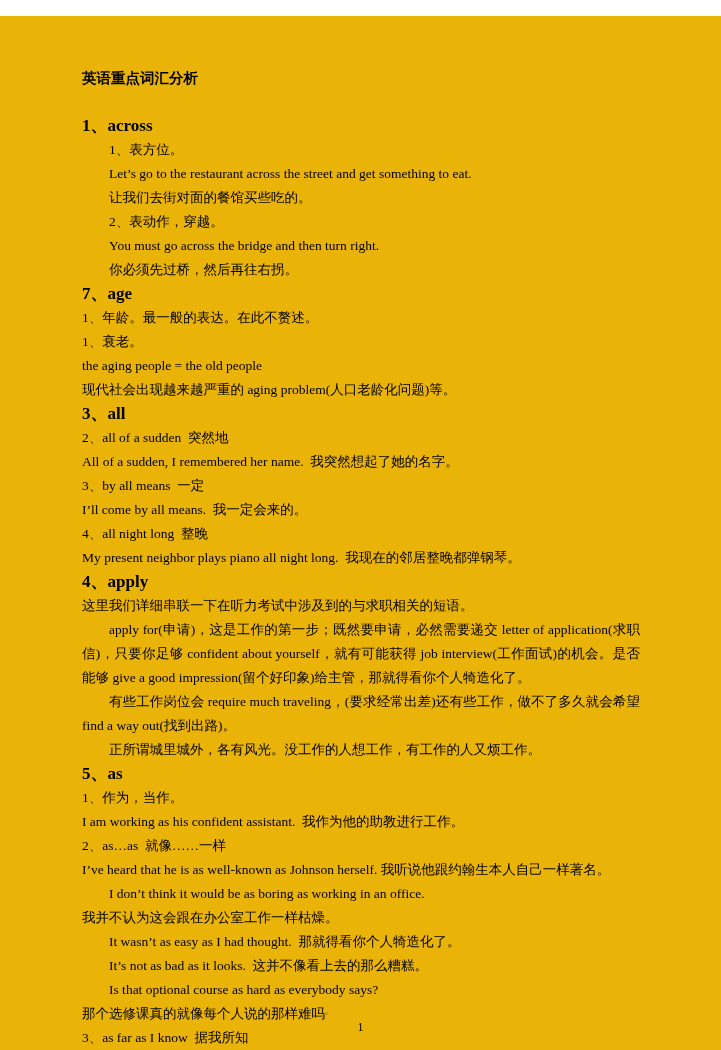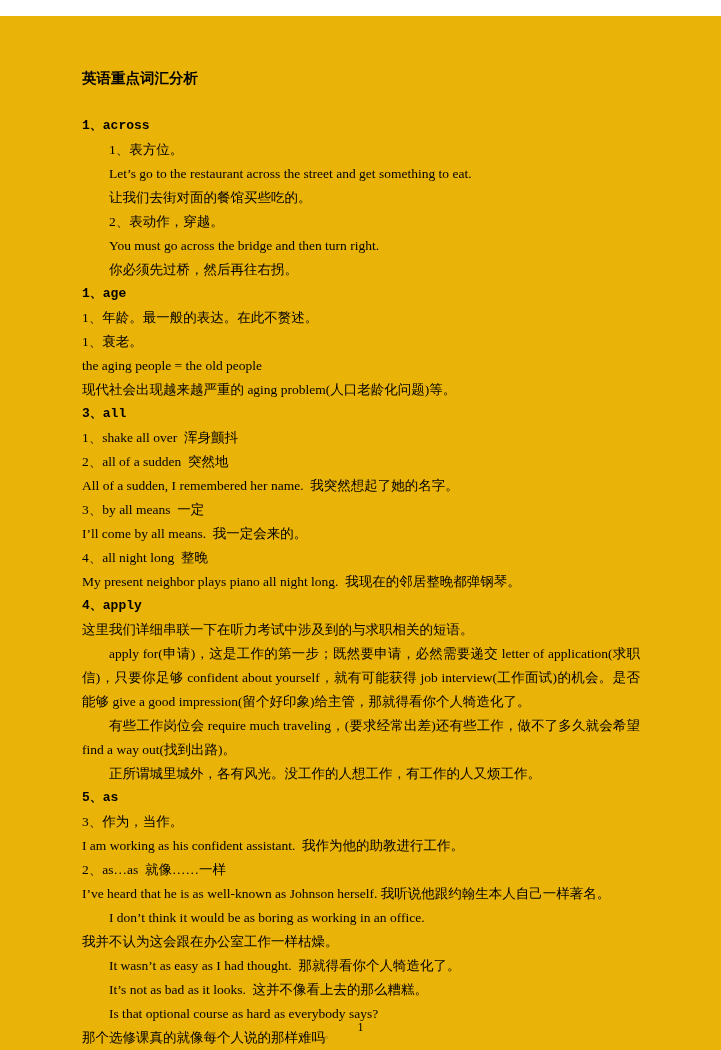--- a/index.html
+++ b/index.html
@@ -39,22 +39,21 @@
   .ln {
     font-size: 13.5px;
     line-height: 24px;
     margin: 0;
     white-space: pre-wrap;
     word-break: break-word;
   }
   
   .ln.head {
     font-weight: bold;
-    font-size: 13px;
-    font-family: Liberation Mono, monospace;
+    font-size: 17px;
   }
   
   .ln.indent {
     padding-left: 27px;
   }
   
   .para {
     font-size: 13.5px;
     line-height: 24px;
     margin: 0;
@@ -96,46 +95,45 @@
         <div class="entry">
           <div class="ln head">1、across</div>
           <div class="ln indent"><span>1、表方位。</span></div>
           <div class="ln indent"><span>Let’s go to the restaurant across the street and get something to eat.</span></div>
           <div class="ln indent"><span>让我们去街对面的餐馆买些吃的。</span></div>
           <div class="ln indent"><span>2、表动作，穿越。</span></div>
           <div class="ln indent"><span>You must go across the bridge and then turn right.</span></div>
           <div class="ln indent"><span>你必须先过桥，然后再往右拐。</span></div>
         </div>
         <div class="entry">
-          <div class="ln head">1、age</div>
+          <div class="ln head">7、age</div>
           <div class="ln"><span>1、年龄。最一般的表达。在此不赘述。</span></div>
           <div class="ln"><span>1、衰老。</span></div>
           <div class="ln"><span>the aging people = the old people</span></div>
           <div class="ln"><span>现代社会出现越来越严重的 aging problem(人口老龄化问题)等。</span></div>
         </div>
         <div class="entry">
           <div class="ln head">3、all</div>
-          <div class="ln"><span>1、shake all over  浑身颤抖</span></div>
           <div class="ln"><span>2、all of a sudden  突然地</span></div>
           <div class="ln"><span>All of a sudden, I remembered her name.  我突然想起了她的名字。</span></div>
           <div class="ln"><span>3、by all means  一定</span></div>
           <div class="ln"><span>I’ll come by all means.  我一定会来的。</span></div>
           <div class="ln"><span>4、all night long  整晚</span></div>
           <div class="ln"><span>My present neighbor plays piano all night long.  我现在的邻居整晚都弹钢琴。</span></div>
         </div>
         <div class="entry">
           <div class="ln head">4、apply</div>
           <div class="ln"><span>这里我们详细串联一下在听力考试中涉及到的与求职相关的短语。</span></div>
           <div class="para"><span>apply for(申请)，这是工作的第一步；既然要申请，必然需要递交 letter of application(求职信)，只要你足够 confident about yourself，就有可能获得 job interview(工作面试)的机会。是否能够 give a good impression(留个好印象)给主管，那就得看你个人犄造化了。</span></div>
           <div class="para"><span>有些工作岗位会 require much traveling，(要求经常出差)还有些工作，做不了多久就会希望 find a way out(找到出路)。</span></div>
           <div class="para"><span>正所谓城里城外，各有风光。没工作的人想工作，有工作的人又烦工作。</span></div>
         </div>
         <div class="entry">
           <div class="ln head">5、as</div>
-          <div class="ln"><span>3、作为，当作。</span></div>
+          <div class="ln"><span>1、作为，当作。</span></div>
           <div class="ln"><span>I am working as his confident assistant.  我作为他的助教进行工作。</span></div>
           <div class="ln"><span>2、as…as  就像……一样</span></div>
           <div class="para noindent"><span>I’ve heard that he is as well-known as Johnson herself.  我听说他跟约翰生本人自己一样著名。</span></div>
           <div class="ln indent"><span>I don’t think it would be as boring as working in an office.</span></div>
           <div class="ln"><span>我并不认为这会跟在办公室工作一样枯燥。</span></div>
           <div class="ln indent"><span>It wasn’t as easy as I had thought.  那就得看你个人犄造化了。</span></div>
           <div class="ln indent"><span>It’s not as bad as it looks.  这并不像看上去的那么糟糕。</span></div>
           <div class="ln indent"><span>Is that optional course as hard as everybody says?</span></div>
           <div class="ln"><span>那个选修课真的就像每个人说的那样难吗</span><span class="missing-glyph">▫</span></div>
           <div class="ln"><span>3、as far as I know  据我所知</span></div>

